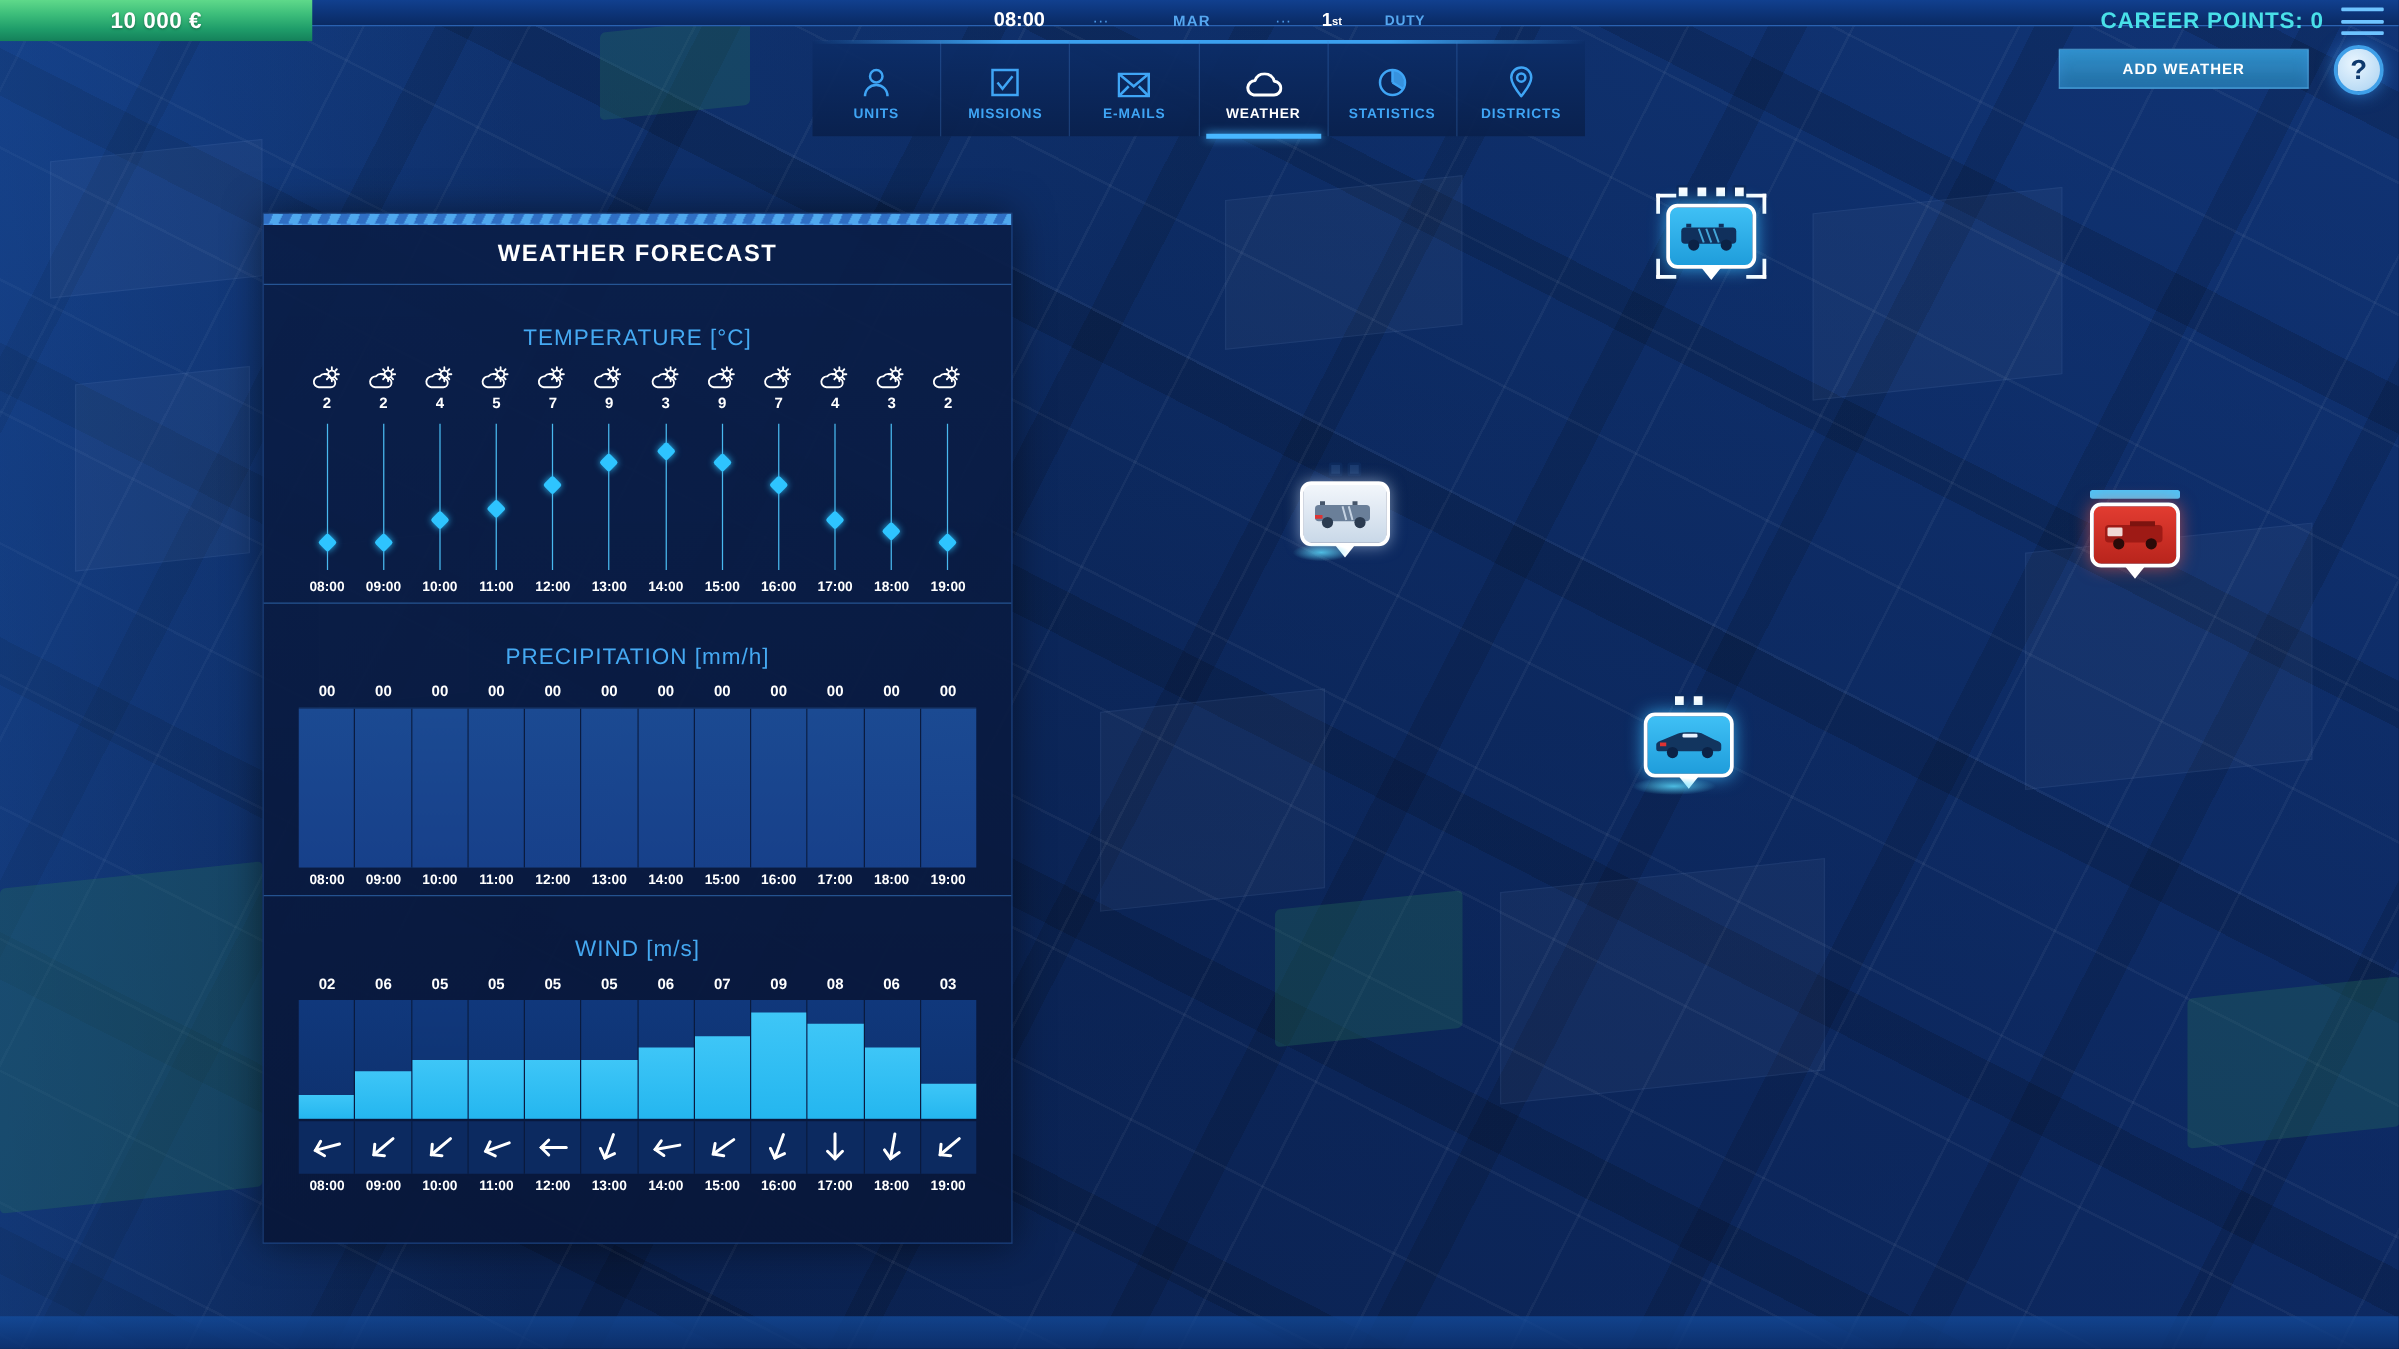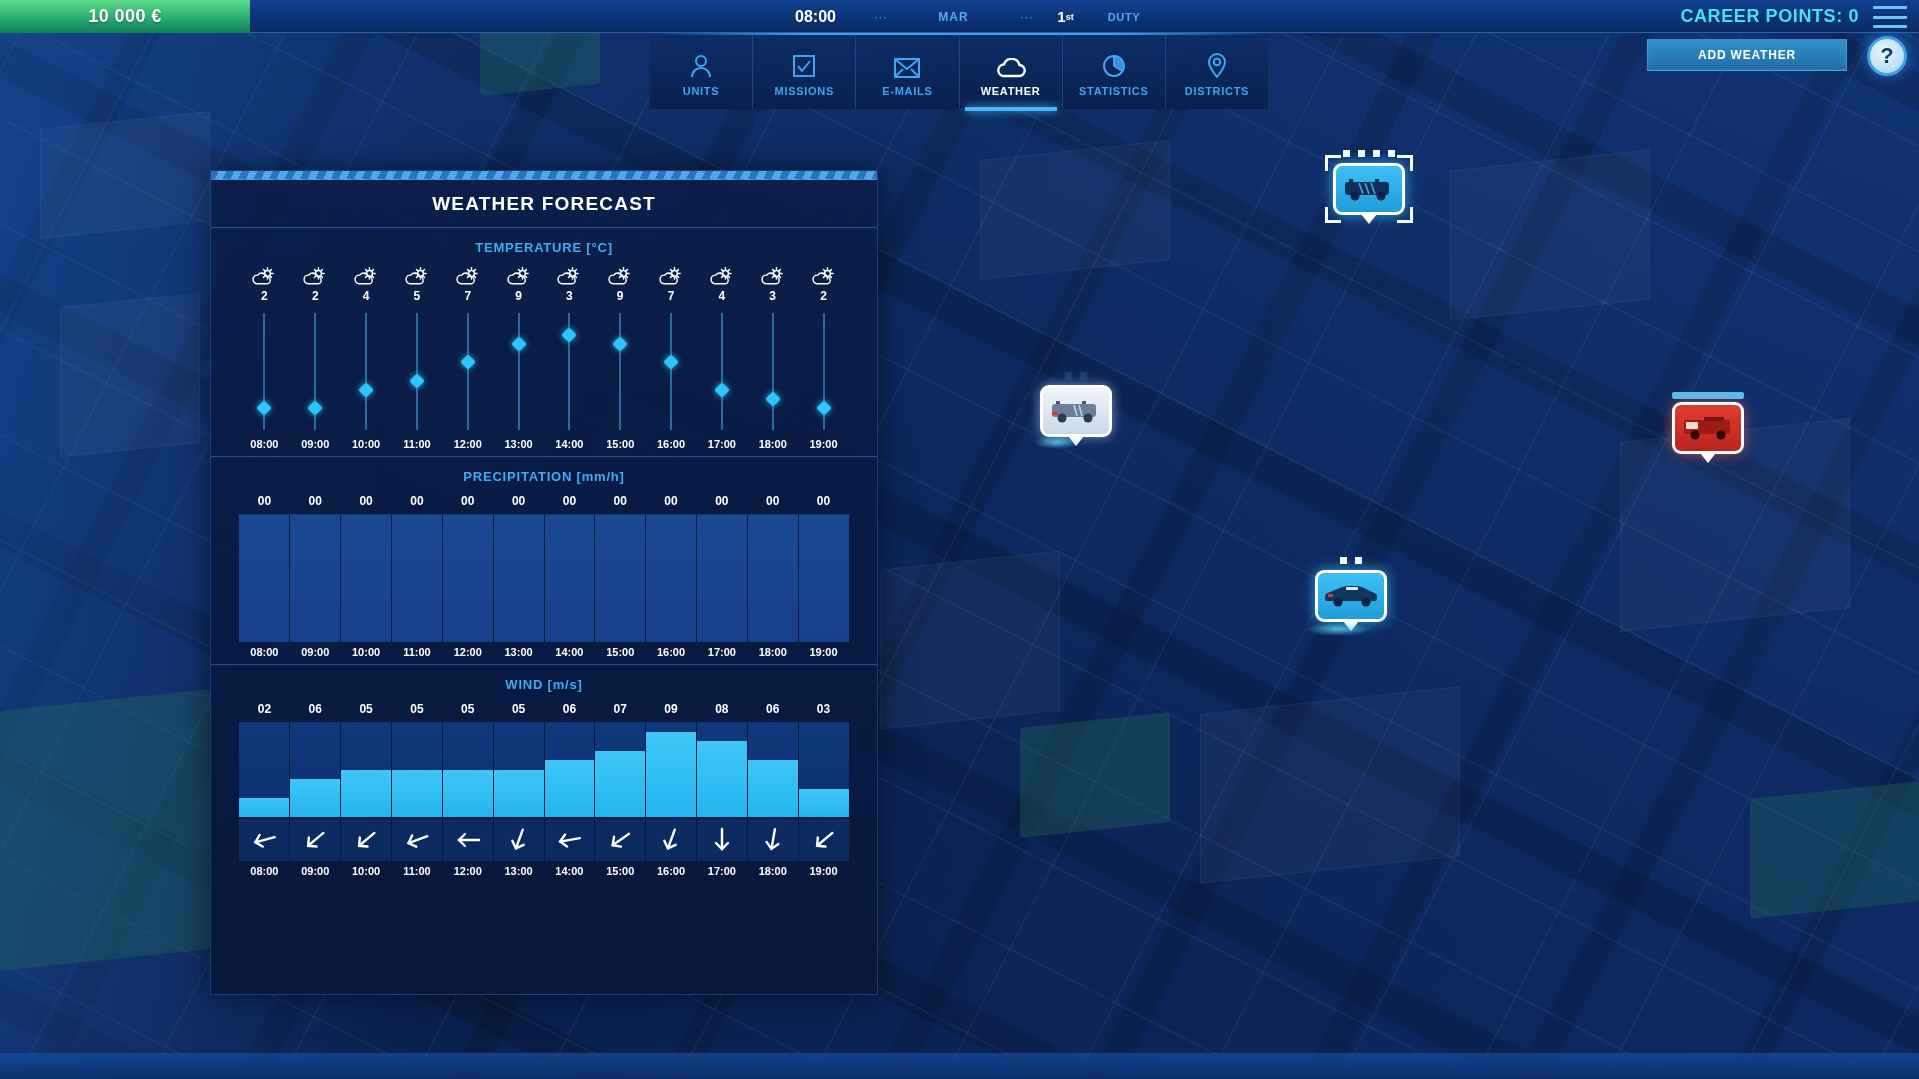--- a/index.html
+++ b/index.html
@@ -24,21 +24,21 @@
       repeating-linear-gradient(117deg, rgba(0,0,0,0.12) 0 28px, transparent 28px 190px);
   }
   .blk { position:absolute; background:rgba(255,255,255,0.035);
      border:1px solid rgba(140,190,255,0.07); transform:skewY(-6deg); }
   .park { position:absolute; background:rgba(40,120,90,0.30); transform:skewY(-6deg);
      border-radius:4px; }
   .glow-left { position:absolute; left:0; top:0; width:420px; height:1079px;
      background:linear-gradient(90deg, rgba(30,90,180,0.35), transparent); }
 
   
-  #topbar { position:absolute; left:0; top:0; width:1919px; height:33px;
+  #topbar { position:absolute; left:0; top:0; width:1919px; height:21px;
     background:linear-gradient(180deg,#11408f 0%, #0d357a 48%, #0a2a63 100%);
     border-bottom:1px solid rgba(90,160,240,0.35); z-index:40; }
   #money { position:absolute; left:0; top:0; width:250px; height:33px;
     background:linear-gradient(180deg,#5fd98a 0%, #3cbd7a 35%, #1f9d6a 70%, #14805a 100%);
     color:#fff; font-size:18px; font-weight:bold; display:flex; align-items:center;
     justify-content:center; letter-spacing:0.4px;
     clip-path:polygon(0 0, 100% 0, 100% 100%, 0 100%);
     text-shadow:0 1px 2px rgba(0,0,0,0.35); }
   #clockgrp { position:absolute; left:50%; transform:translateX(-50%); top:0; height:33px;
     display:flex; align-items:center; gap:0px; }
@@ -82,34 +82,34 @@
     color:#fff; font-size:12px; font-weight:bold; letter-spacing:0.8px;
     display:flex; align-items:center; justify-content:center; cursor:pointer; z-index:40;
     box-shadow:0 0 10px rgba(60,150,230,0.35) inset; }
   #help-btn { position:absolute; right:12px; top:36px; width:40px; height:40px; border-radius:50%;
     background:radial-gradient(circle at 40% 35%, #eaf6ff, #bcdcf5 70%, #8fc0e6 100%);
     border:3px solid #3f9fe8; color:#0f3a6e; font-size:22px; font-weight:bold;
     display:flex; align-items:center; justify-content:center; cursor:pointer; z-index:40;
     box-shadow:0 0 14px rgba(60,160,255,0.6); }
 
   
-  #weather-panel { position:absolute; left:210px; top:170px; width:668px; height:825px;
+  #weather-panel { position:absolute; left:210px; top:170px; width:600px; height:825px;
     background:linear-gradient(180deg, rgba(10,30,72,0.93), rgba(8,23,58,0.95));
     border:1px solid rgba(60,130,220,0.35); z-index:30;
     box-shadow:0 0 30px rgba(0,0,0,0.5); }
   #panel-stripe { height:9px; width:100%;
     background-image:repeating-linear-gradient(115deg,#2f6fc4 0 7px,#4fa8ee 7px 14px);
     border-bottom:1px solid rgba(90,170,255,0.4); }
   #panel-title { height:48px; display:flex; align-items:center; justify-content:center;
     color:#ffffff; font-size:19px; font-weight:bold; letter-spacing:1.2px;
     border-bottom:1px solid rgba(70,150,240,0.45); }
   .sec { padding:12px 28px 0 28px; position:relative; }
   .sec + .sec { border-top:1px solid rgba(70,150,240,0.45); margin-top:6px; }
-  .sec-title { text-align:center; color:#45a9f2; font-size:13px; font-weight:bold;
-    letter-spacing:0.8px; margin-bottom:10px; }
+  .sec-title { text-align:center; color:#45a9f2; font-size:18px; font-weight:normal;
+    letter-spacing:0.8px; margin-bottom:10px;margin-top:20px; }
   .cols { display:flex; }
   .col { flex:1; display:flex; flex-direction:column; align-items:center; }
 
   .wicon { width:26px; height:22px; margin-bottom:2px; }
   .tval { color:#fff; font-size:12px; font-weight:bold; }
   .times { display:flex; margin-top:4px; }
   .times .col { color:#fff; font-size:11px; font-weight:bold; }
 
   
   #temp-plot { position:relative; height:125px; display:flex; margin-top:6px; }

